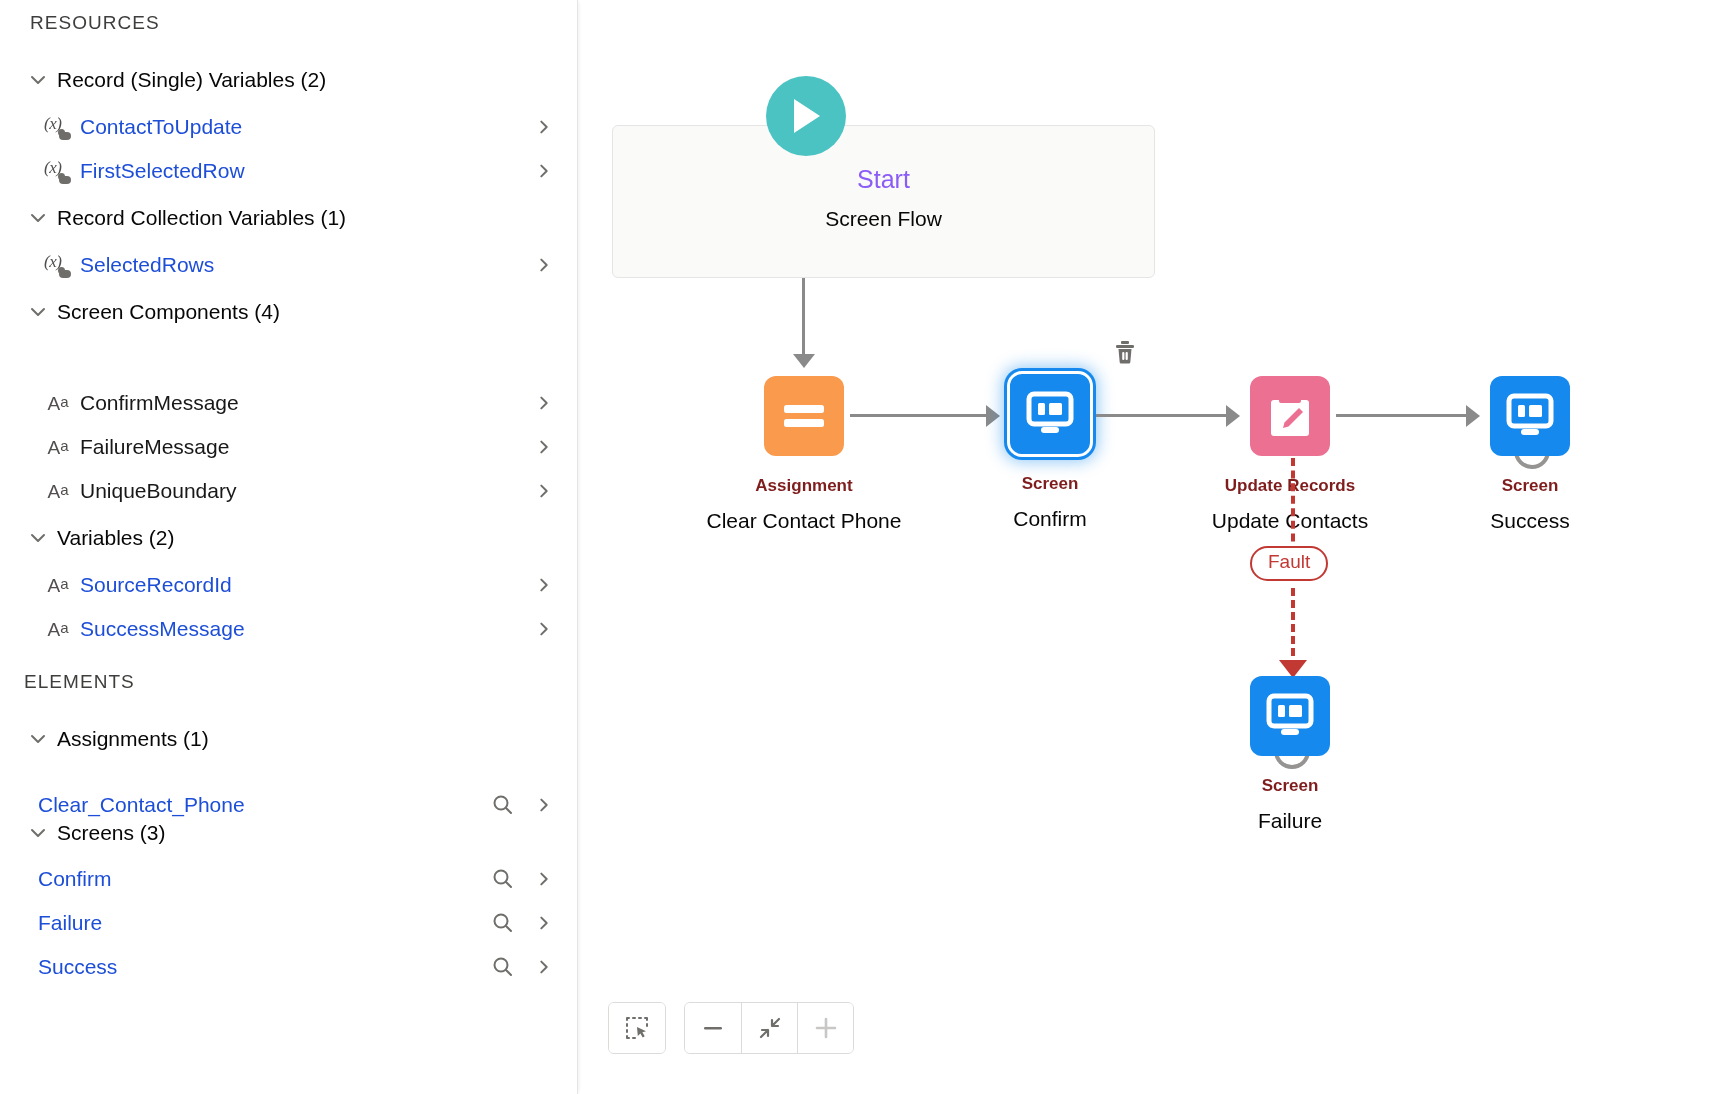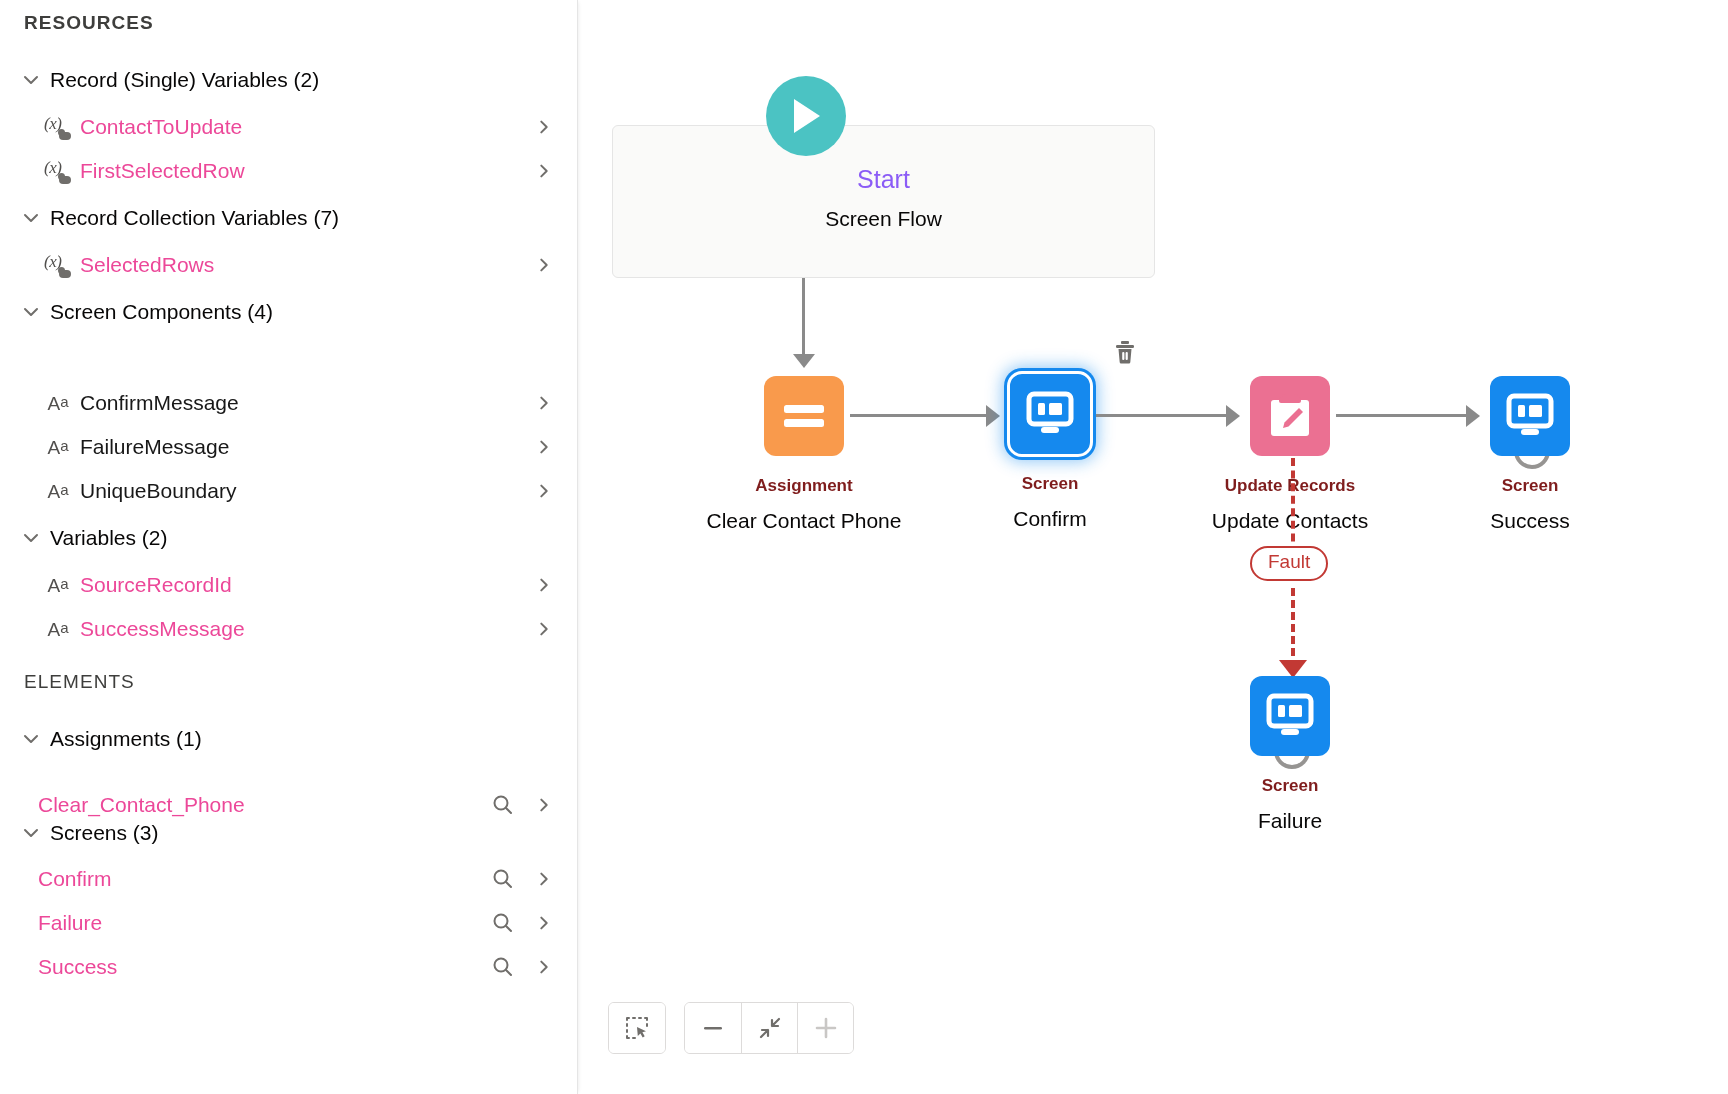--- a/index.html
+++ b/index.html
@@ -24,25 +24,25 @@
     flex: 0 0 578px;
     z-index: 5;
   }
   .section-title {
     font-size: 19px;
     letter-spacing: .055em;
     color: #3e3e3c;
     padding: 0 0 0 24px;
     font-weight: 400;
   }
-  .sec-resources { position: absolute; left: 0; top: 12px; font-weight: bold; }
+  .sec-resources { position: absolute; left: 6px; top: 12px; }
   .sec-elements  { position: absolute; left: 0; top: 671px; }
 
   .group-row {
-    position: absolute; left: 0; width: 531px; height: 44px;
+    position: absolute; left: 7px; width: 531px; height: 44px;
     display: flex; align-items: center; padding-left: 18px;
   }
   .group-chev {
     width: 26px; height: 26px; flex: 0 0 26px;
     display: flex; align-items: center; justify-content: center;
     margin-right: 6px;
   }
   .group-chev svg { display: block; }
   .group-label {
     font-size: 21px; color: #080707; font-weight: 400; white-space: nowrap;
@@ -54,21 +54,21 @@
   }
   .item-icon {
     width: 40px; flex: 0 0 40px; margin-left: 38px;
     display: flex; align-items: center; justify-content: center;
     color: #706e6b;
   }
   .item-label {
     font-size: 21px; color: #181818; white-space: nowrap;
     margin-left: 2px;
   }
-  .item-label.link { color: #ec4899; }
+  .item-label.link { color: #1d4ed8; }
   .item-row.noicon .item-label { margin-left: 38px; }
   .row-actions {
     position: absolute; right: 0; top: 0; height: 42px;
     display: flex; align-items: center;
   }
   .act-btn {
     width: 46px; height: 42px;
     display: flex; align-items: center; justify-content: center;
     color: #706e6b;
   }
@@ -262,21 +262,21 @@
         </span>
       </span>
     </div>
 
     <div class="group-row" style="top:196px">
       <span class="group-chev">
         <svg width="20" height="20" viewBox="0 0 20 20">
             <path d="M4 7l6 6 6-6" fill="none" stroke="#706e6b" stroke-width="2" stroke-linecap="round" stroke-linejoin="round"></path>
           </svg>
       </span>
-      <span class="group-label">Record Collection Variables (7)</span>
+      <span class="group-label">Record Collection Variables (1)</span>
     </div>
 
     <div class="item-row" style="top:244px">
       <span class="item-icon">
         <span class="vicon">
             <span class="paren">(<i>x</i>)</span>
             <span class="blob"></span>
           </span>
       </span>
       <span class="item-label link">SelectedRows</span>

